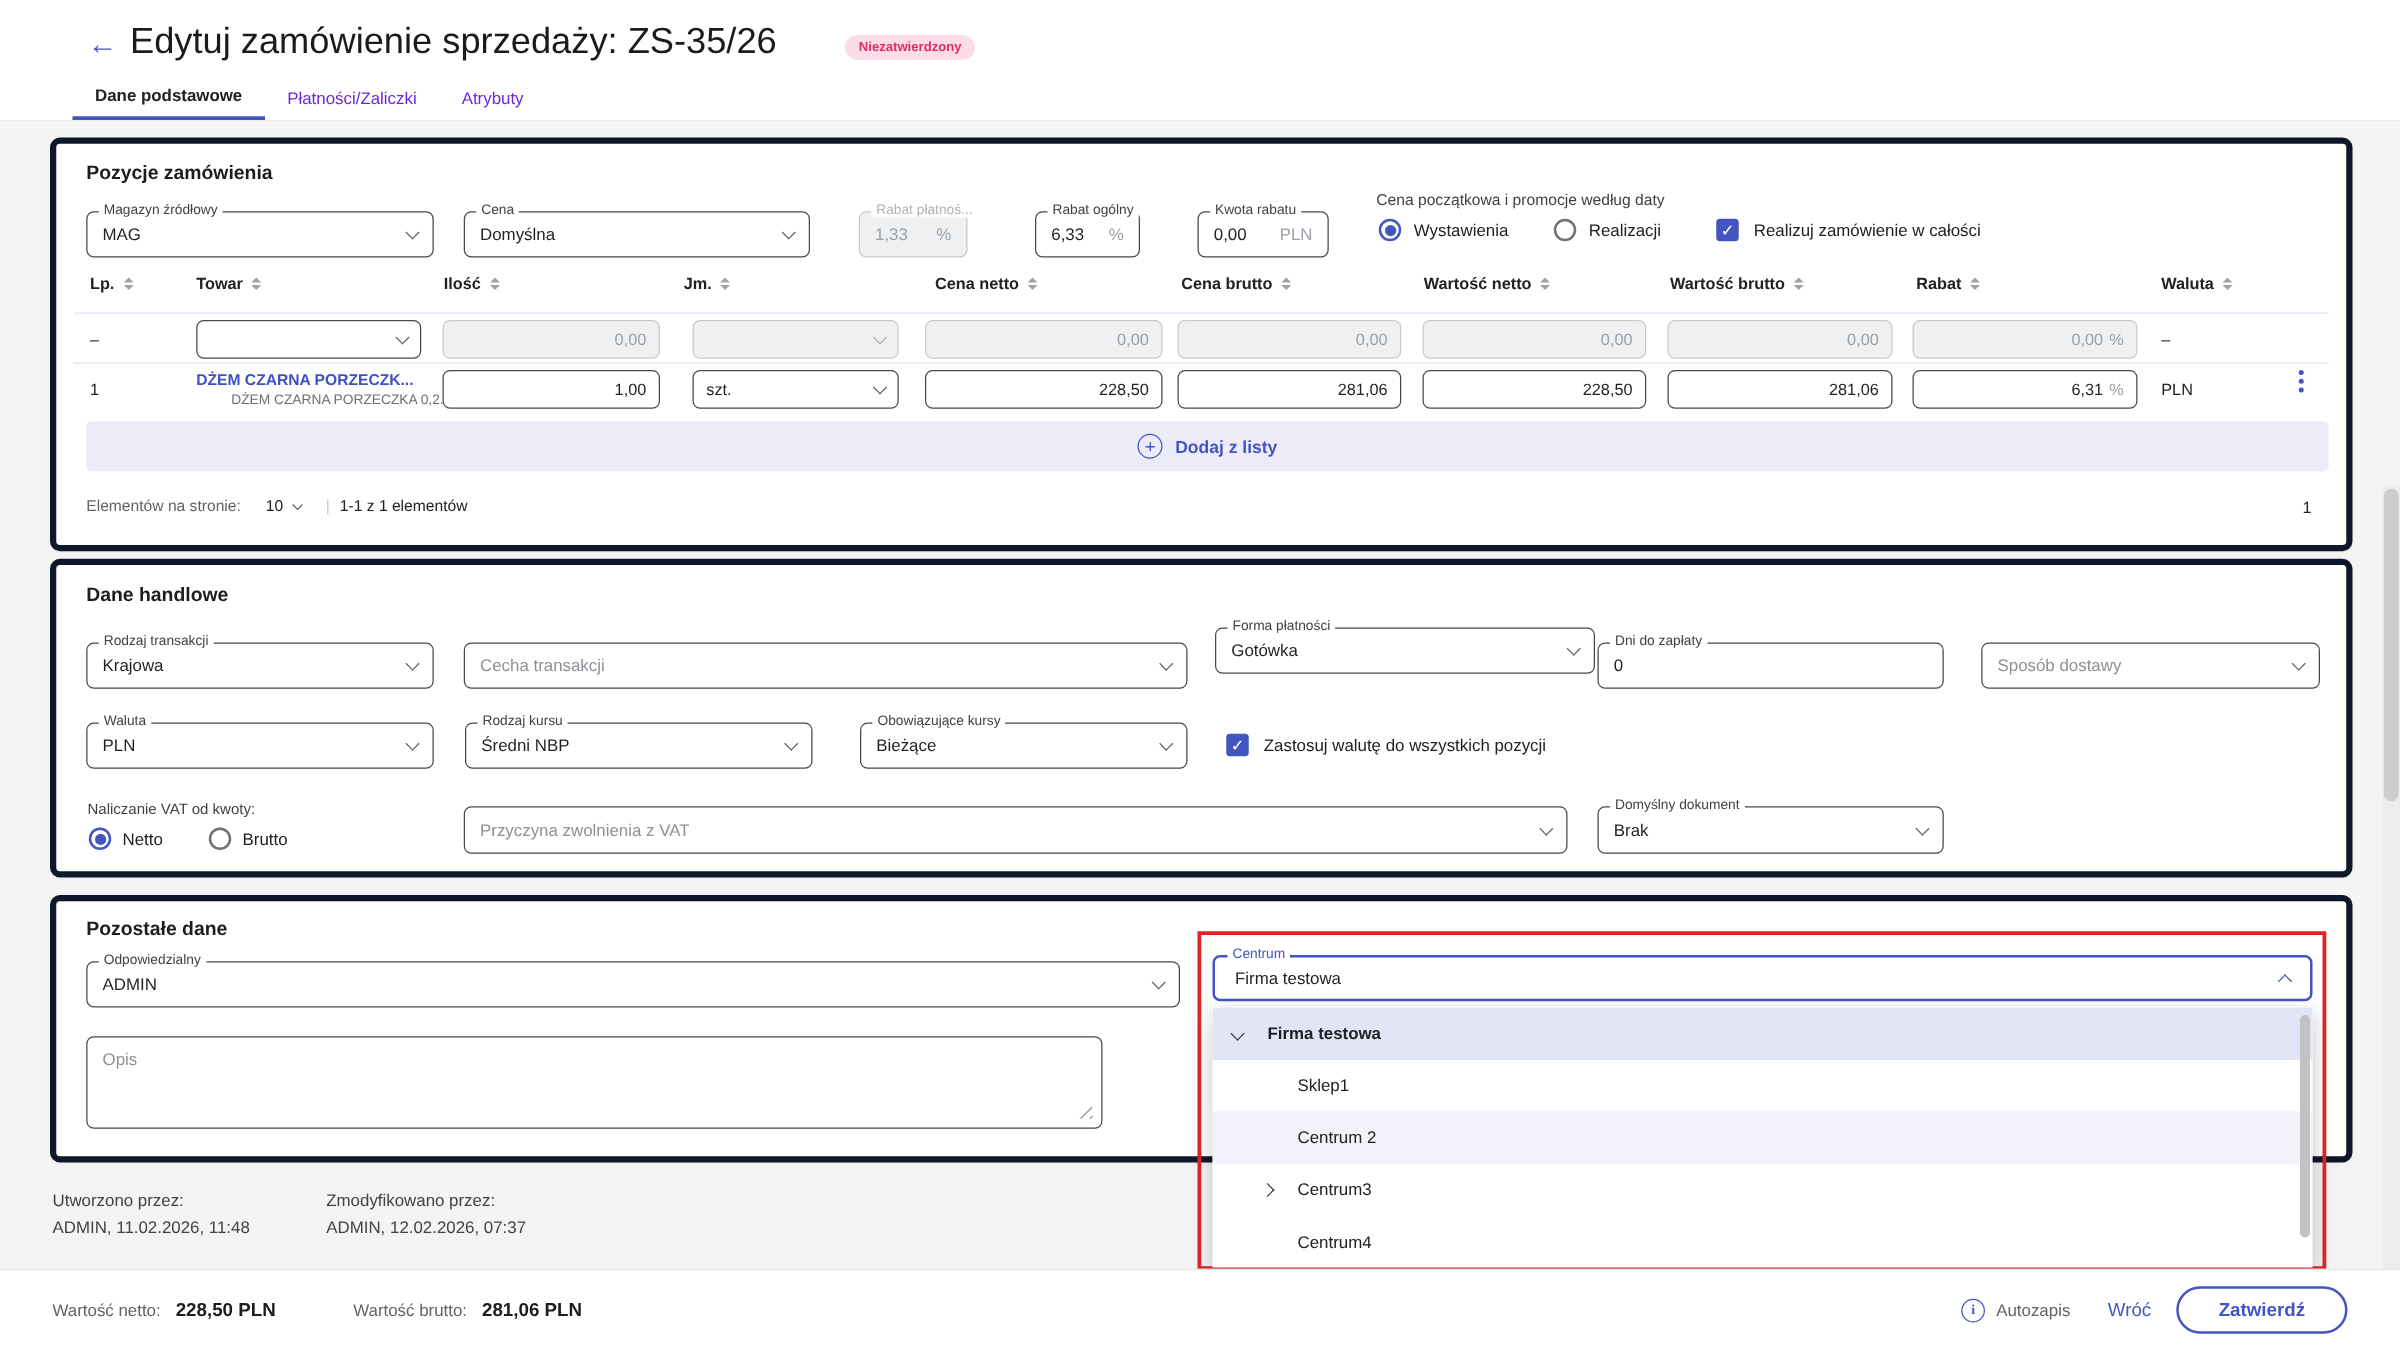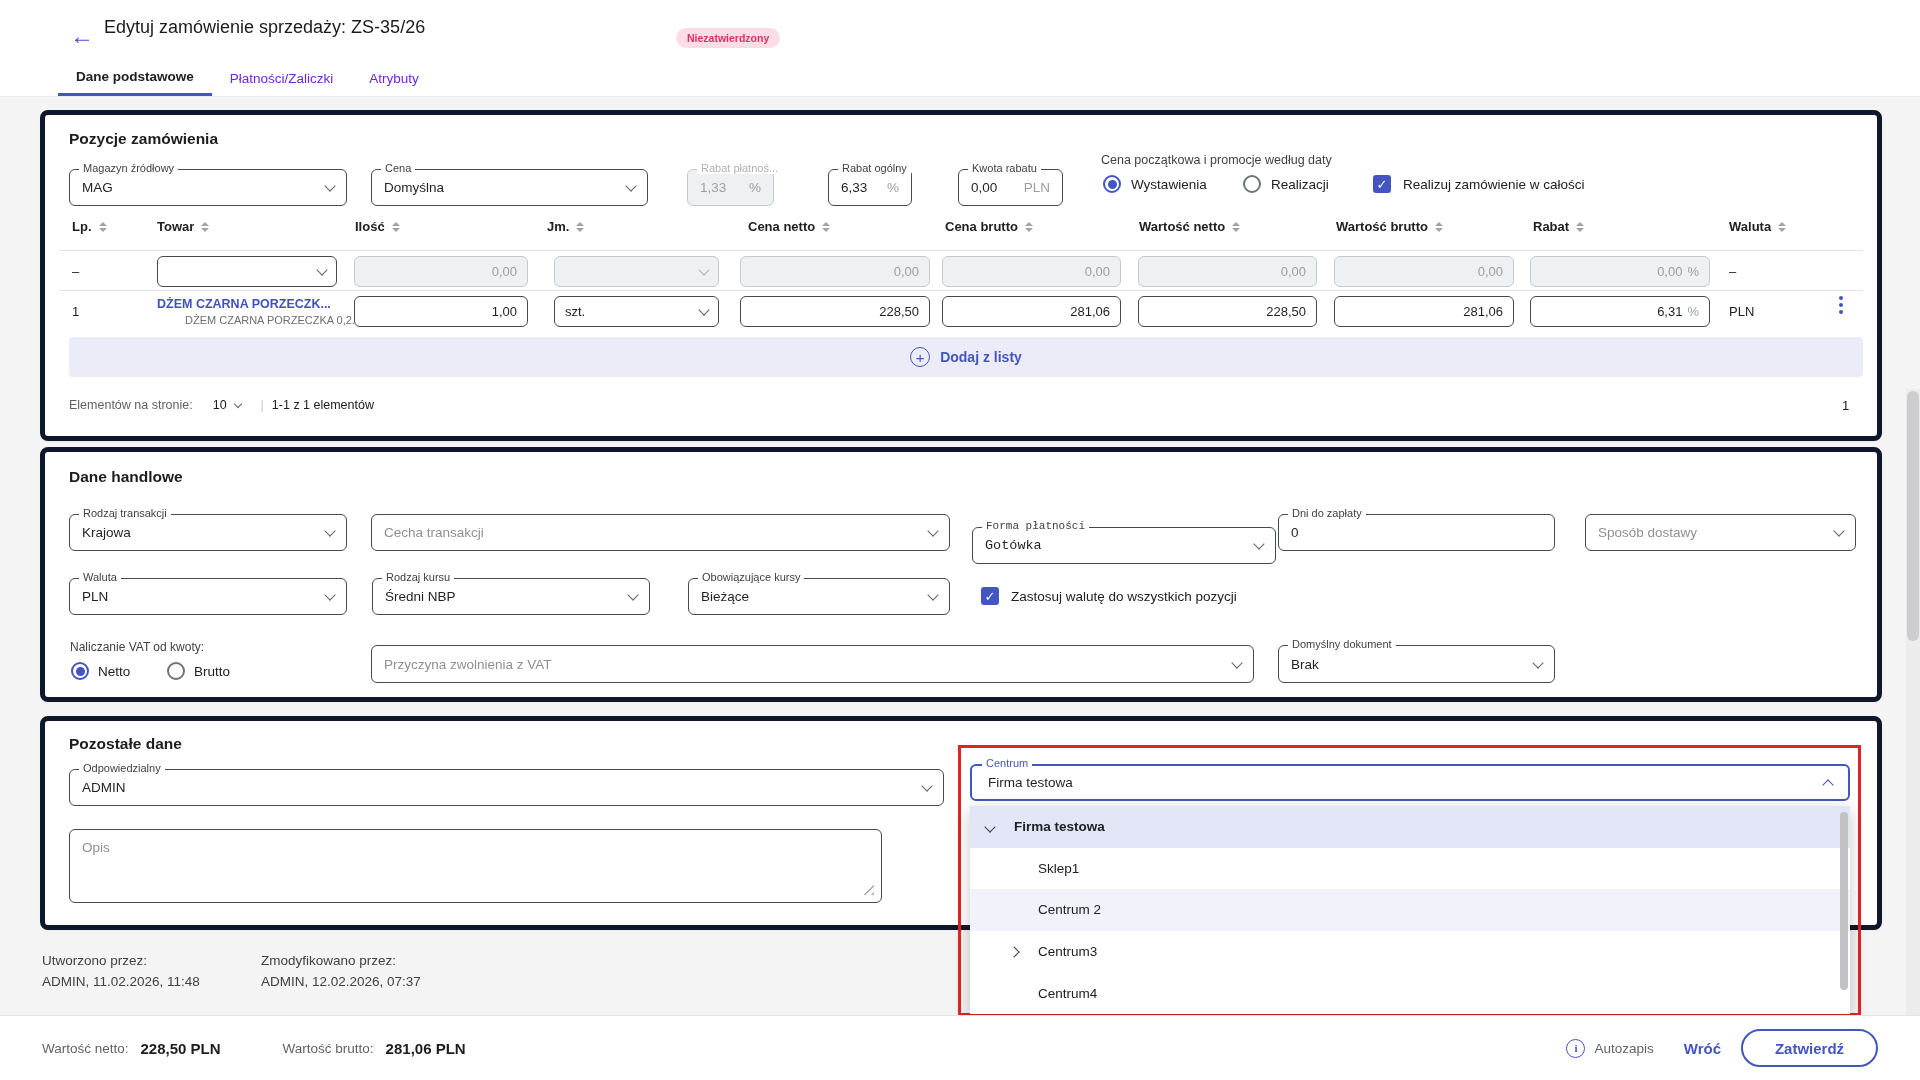--- a/index.html
+++ b/index.html
@@ -4,21 +4,21 @@
 <style>
   * { margin:0; padding:0; box-sizing:border-box; }
   html,body { width:1920px; height:1080px; overflow:hidden; }
   body { font-family:"Liberation Sans", sans-serif; background:#ffffff; position:relative; color:#1f2023; }
 
   .abs { position:absolute; }
 
   
   .header { position:absolute; left:0; top:0; width:1920px; height:96px; background:#fff; }
   .back { position:absolute; left:70px; top:22px; font-size:24px; color:#4355c0; cursor:pointer; }
-  .page-title { position:absolute; left:104px; top:17px; font-size:18px; font-weight:500; color:#1b1b1d; }
+  .page-title { position:absolute; left:104px; top:17px; font-size:29px; font-weight:500; color:#1b1b1d; }
   .badge { position:absolute; left:676px; top:28px; background:#fcdde7; color:#df2e62; font-size:10.5px; font-weight:bold; padding:4px 11px; border-radius:10px; }
   .tabbar { position:absolute; left:0; top:60px; width:1920px; height:37px; border-bottom:1px solid #ebebeb; display:flex; padding-left:58px; }
   .tab { padding:0 18px; display:flex; align-items:center; font-size:13.5px; color:#6d28d9; height:100%; cursor:pointer; }
   .tab.active { color:#202124; font-weight:bold; border-bottom:3px solid #4355c0; }
 
   
   .content-bg { position:absolute; left:0; top:97px; width:1920px; height:918px; background:#f4f4f5; }
 
   .card { position:absolute; background:#fff; border:5px solid #0f172a; border-radius:8px; box-shadow:0 1px 2px rgba(0,0,0,0.04); }
   .sec-title { position:absolute; font-size:15.5px; font-weight:bold; color:#1d1d20; }
@@ -92,21 +92,21 @@
   .panel-thumb { position:absolute; right:2px; top:6px; width:8px; height:178px; background:#c2c2c4; border-radius:4px; }
 
   
   .audit { position:absolute; font-size:13.5px; color:#3f4245; line-height:21px; }
 
   
   .bottombar { position:absolute; left:0; top:1015px; width:1920px; height:65px; background:#fff; border-top:1px solid #e4e4e5; display:flex; align-items:center; padding:0 42px; z-index:10; }
   .bb-label { font-size:13.5px; color:#5f6368; }
   .bb-value { font-size:15px; font-weight:bold; color:#1d1d20; margin-left:12px; }
   .info-ic { width:19px; height:19px; border:1.6px solid #4355c0; border-radius:50%; color:#4355c0; font-size:11px; font-weight:bold; display:flex; align-items:center; justify-content:center; font-family:"Liberation Serif", serif; }
-  .wroc { color:#4355c0; font-size:15px; font-weight:bold; cursor:pointer; }
+  .wroc { color:#4355c0; font-size:15px; font-weight:normal; cursor:pointer; }
   .approve { width:137px; height:38px; border:2px solid #4355c0; border-radius:19px; color:#4355c0; font-size:15px; font-weight:bold; background:#fff; display:flex; align-items:center; justify-content:center; cursor:pointer; }
 
   .page-scroll { position:absolute; right:0; top:389px; width:14px; height:626px; background:#ececed; z-index:11; }
   .page-thumb { position:absolute; right:1px; top:2px; width:12px; height:250px; background:#cdcdcf; border-radius:6px; }
 
   .vat-label { position:absolute; font-size:12px; color:#3f4245; }
 </style>
 </head>
 <body>
 
@@ -326,21 +326,21 @@
 
   <div class="ofield" style="left:24px; top:62px; width:278px;">
     <span class="flabel">Rodzaj transakcji</span>
     <span class="val">Krajowa</span>
     <span class="chev" style="margin-left:auto;"></span>
   </div>
   <div class="ofield" style="left:326px; top:62px; width:579px;">
     <span class="ph">Cecha transakcji</span>
     <span class="chev"></span>
   </div>
-  <div class="ofield" style="left:927px; top:75px; width:304px;font-family:Liberation Mono, monospace;">
+  <div class="ofield" style="left:927px; top:50px; width:304px;">
     <span class="flabel">Forma płatności</span>
     <span class="val">Gotówka</span>
     <span class="chev" style="margin-left:auto;"></span>
   </div>
   <div class="ofield" style="left:1233px; top:62px; width:277px;">
     <span class="flabel">Dni do zapłaty</span>
     <span class="val">0</span>
   </div>
   <div class="ofield" style="left:1540px; top:62px; width:271px;">
     <span class="ph">Sposób dostawy</span>

